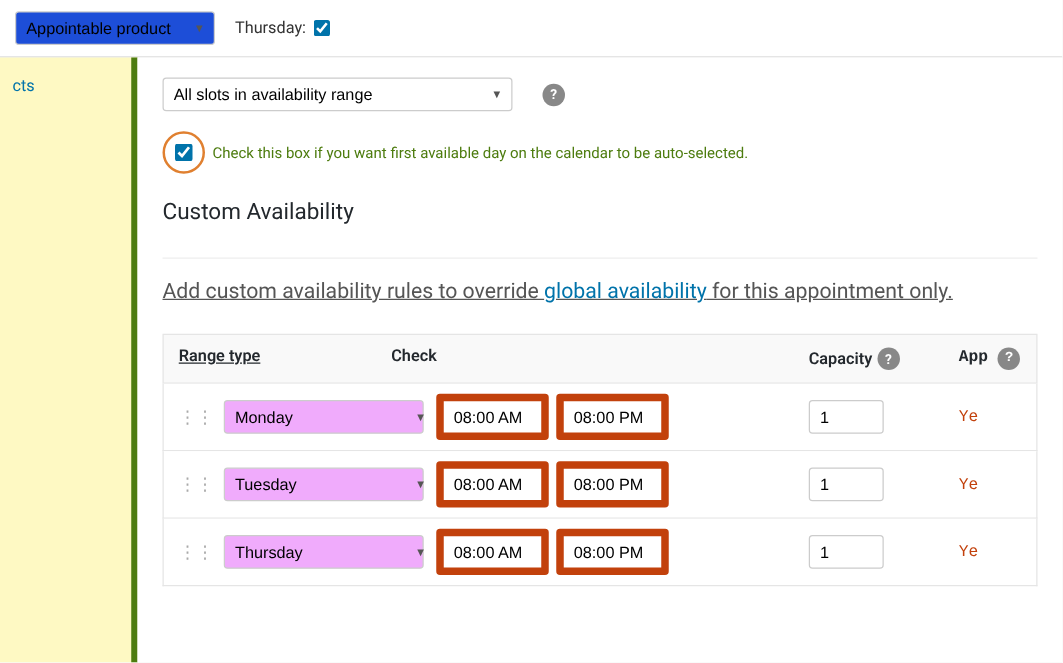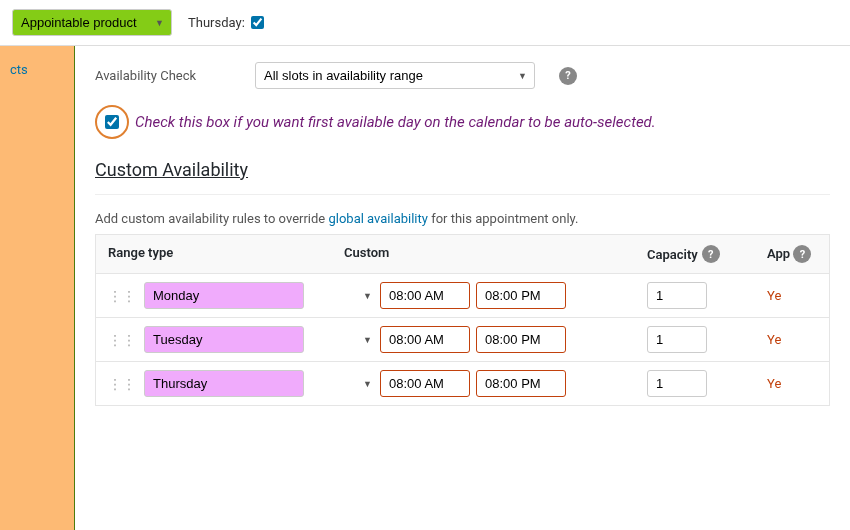--- a/index.html
+++ b/index.html
@@ -23,21 +23,21 @@
     }
 
     .product-type-select {
       display: flex;
       align-items: center;
       gap: 8px;
     }
 
     .product-select {
       appearance: none;
-      background: #84cc16;
+      background: #1d4ed8;
       border: 1px solid #ccc;
       border-radius: 3px;
       padding: 5px 24px 5px 8px;
       font-size: 13px;
       cursor: pointer;
       position: relative;
       min-width: 160px;
     }
 
     .select-wrapper {
@@ -66,23 +66,23 @@
       margin-left: 6px;
       accent-color: #0073aa;
     }
 
     .main-content {
       display: flex;
       height: calc(530px - 46px);
     }
 
     .sidebar {
-      width: 75px;
-      background: #fdba74;
-      border-right: 1px solid #4d7c0f;
+      width: 110px;
+      background: #fef9c3;
+      border-right: 5px solid #4d7c0f;
       padding-top: 10px;
     }
 
     .sidebar-link {
       display: block;
       padding: 6px 10px;
       color: #0073aa;
       text-decoration: none;
       font-size: 13px;
     }
@@ -191,60 +191,59 @@
       pointer-events: none;
     }
 
     .auto-checkbox {
       accent-color: #0073aa;
       width: 14px;
       height: 14px;
     }
 
     .auto-select-desc {
-      font-size: 15px;
-      color: #701a75;
-      font-style: italic;
+      font-size: 12px;
+      color: #4d7c0f;
     }
 
     .section-title {
       font-size: 18px;
       font-weight: 400;
       color: #23282d;
       margin-bottom: 16px;
-      padding-bottom: 14px;
+      padding-bottom: 26px;
       border-bottom: 1px solid #eee;
+    }
+
+    .description-text {
+      font-size: 17px;
+      color: #555;
+      margin-bottom: 24px;
       text-decoration: underline;
-    }
-
-    .description-text {
-      font-size: 13px;
-      color: #555;
-      margin-bottom: 8px;
     }
 
     .description-text a {
       color: #0073aa;
       text-decoration: none;
     }
 
     .table-header {
       display: flex;
       background: #f9f9f9;
       border: 1px solid #e5e5e5;
       padding: 10px 12px;
       font-weight: 600;
       font-size: 13px;
       color: #23282d;
     }
 
-    .col-range-type { width: 236px; flex-shrink: 0; }
+    .col-range-type { width: 170px; flex-shrink: 0; text-decoration: underline; }
     .col-range { flex: 1; }
     .col-capacity { width: 120px; flex-shrink: 0; display: flex; align-items: center; gap: 4px; margin-left: 42px; }
-    .col-app { width: 50px; flex-shrink: 0; }
+    .col-app { width: 50px; flex-shrink: 0; font-family: Liberation Mono, monospace; }
 
     .table-row {
       display: flex;
       align-items: center;
       border: 1px solid #e5e5e5;
       border-top: none;
       padding: 8px 12px;
       background: #fff;
     }
 
@@ -283,21 +282,21 @@
     }
 
     .time-inputs {
       display: flex;
       align-items: center;
       gap: 6px;
       flex: 1;
     }
 
     .time-input {
-      border: 1px solid #c2410c;
+      border: 6px solid #c2410c;
       border-radius: 3px;
       padding: 5px 8px;
       font-size: 13px;
       width: 90px;
     }
 
     .capacity-input {
       border: 1px solid #ccc;
       border-radius: 3px;
       padding: 5px 8px;
@@ -328,21 +327,20 @@
 
 <div class="main-content">
 
   <div class="sidebar">
     <a class="sidebar-link">cts</a>
   </div>
 
   <div class="content-area">
 
     <div class="form-row">
-      <span class="form-label">Availability Check</span>
       <div class="form-control-area">
         <div class="select-arrow-wrapper">
           <select class="availability-select">
             <option>All slots in availability range</option>
             <option>1 slot in availability range</option>
             <option>Any slot in availability range</option>
           </select>
         </div>
         <span class="help-icon">?</span>
       </div>
@@ -362,21 +360,21 @@
 
     <p class="description-text">
       <span>Add custom availability rules to override </span><a href="#">global availability</a><span> for this appointment only.</span>
     </p>
 
     <div class="table-header">
       <div class="col-range-type">
         <span>Range type</span>
       </div>
       <div class="col-range">
-        <span>Custom</span>
+        <span>Check</span>
       </div>
       <div class="col-capacity">
         <span>Capacity</span>
         <span class="help-icon">?</span>
       </div>
       <div class="col-app">
         <span>App</span>
         <span class="help-icon">?</span>
       </div>
     </div>

